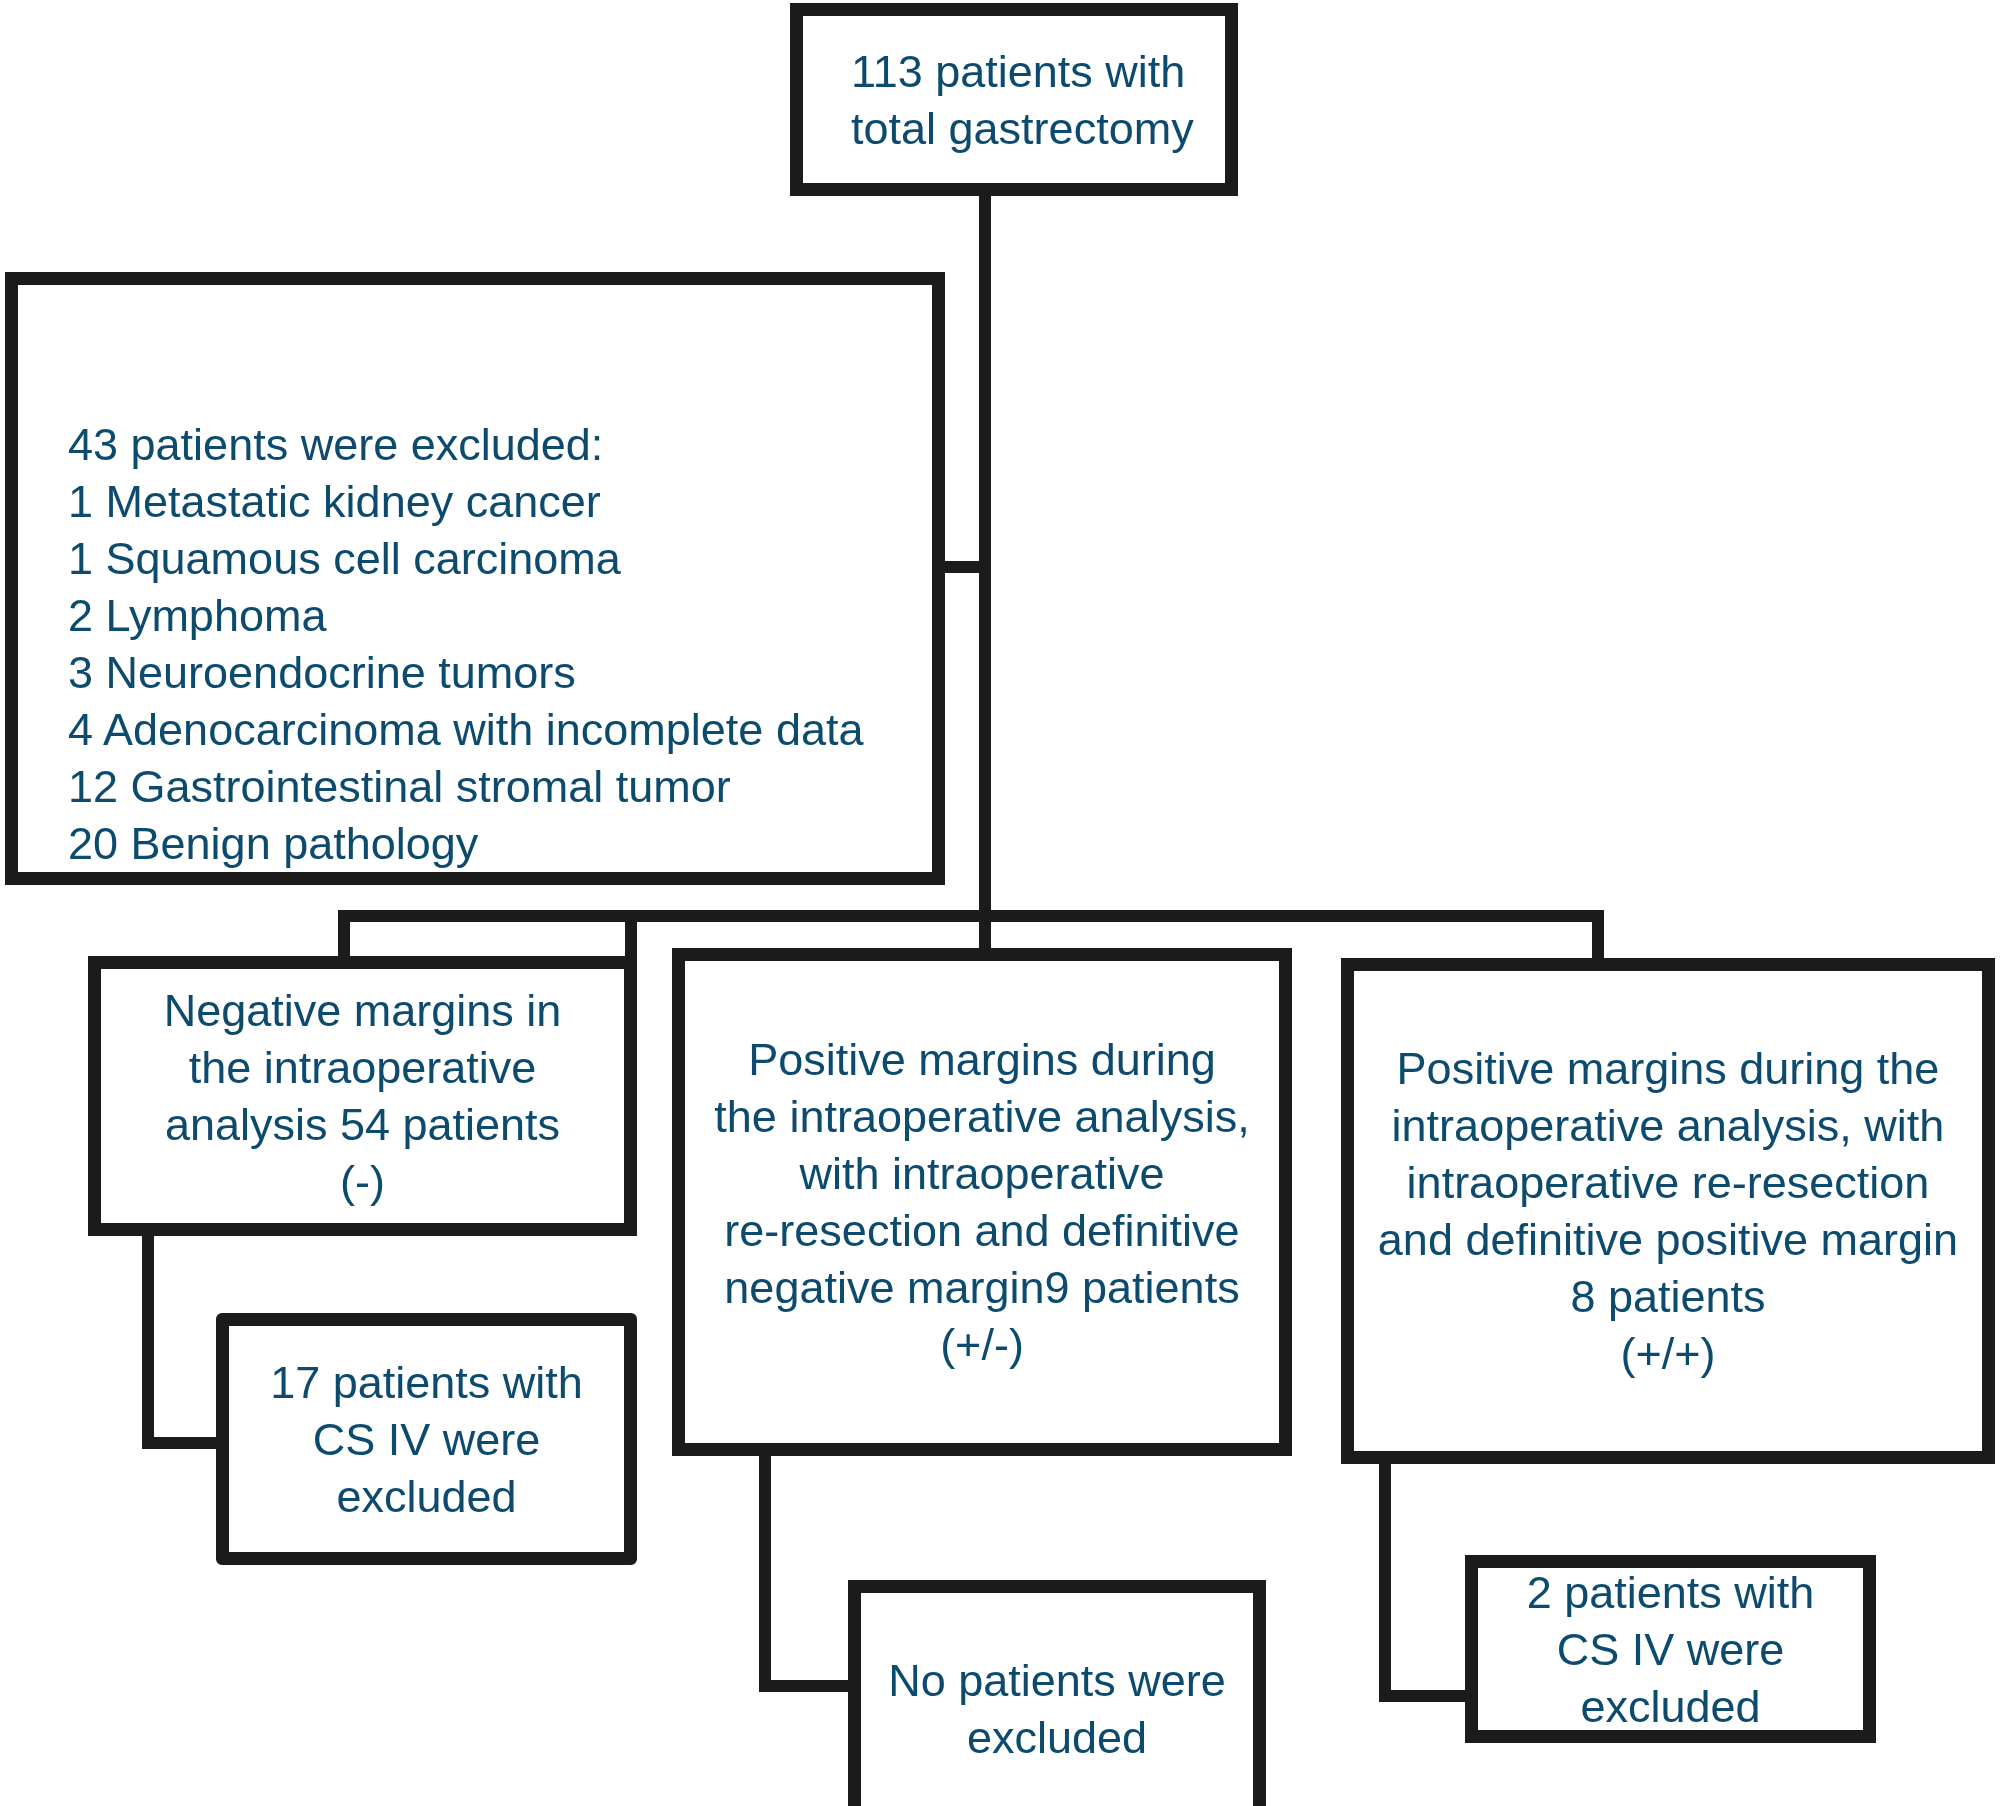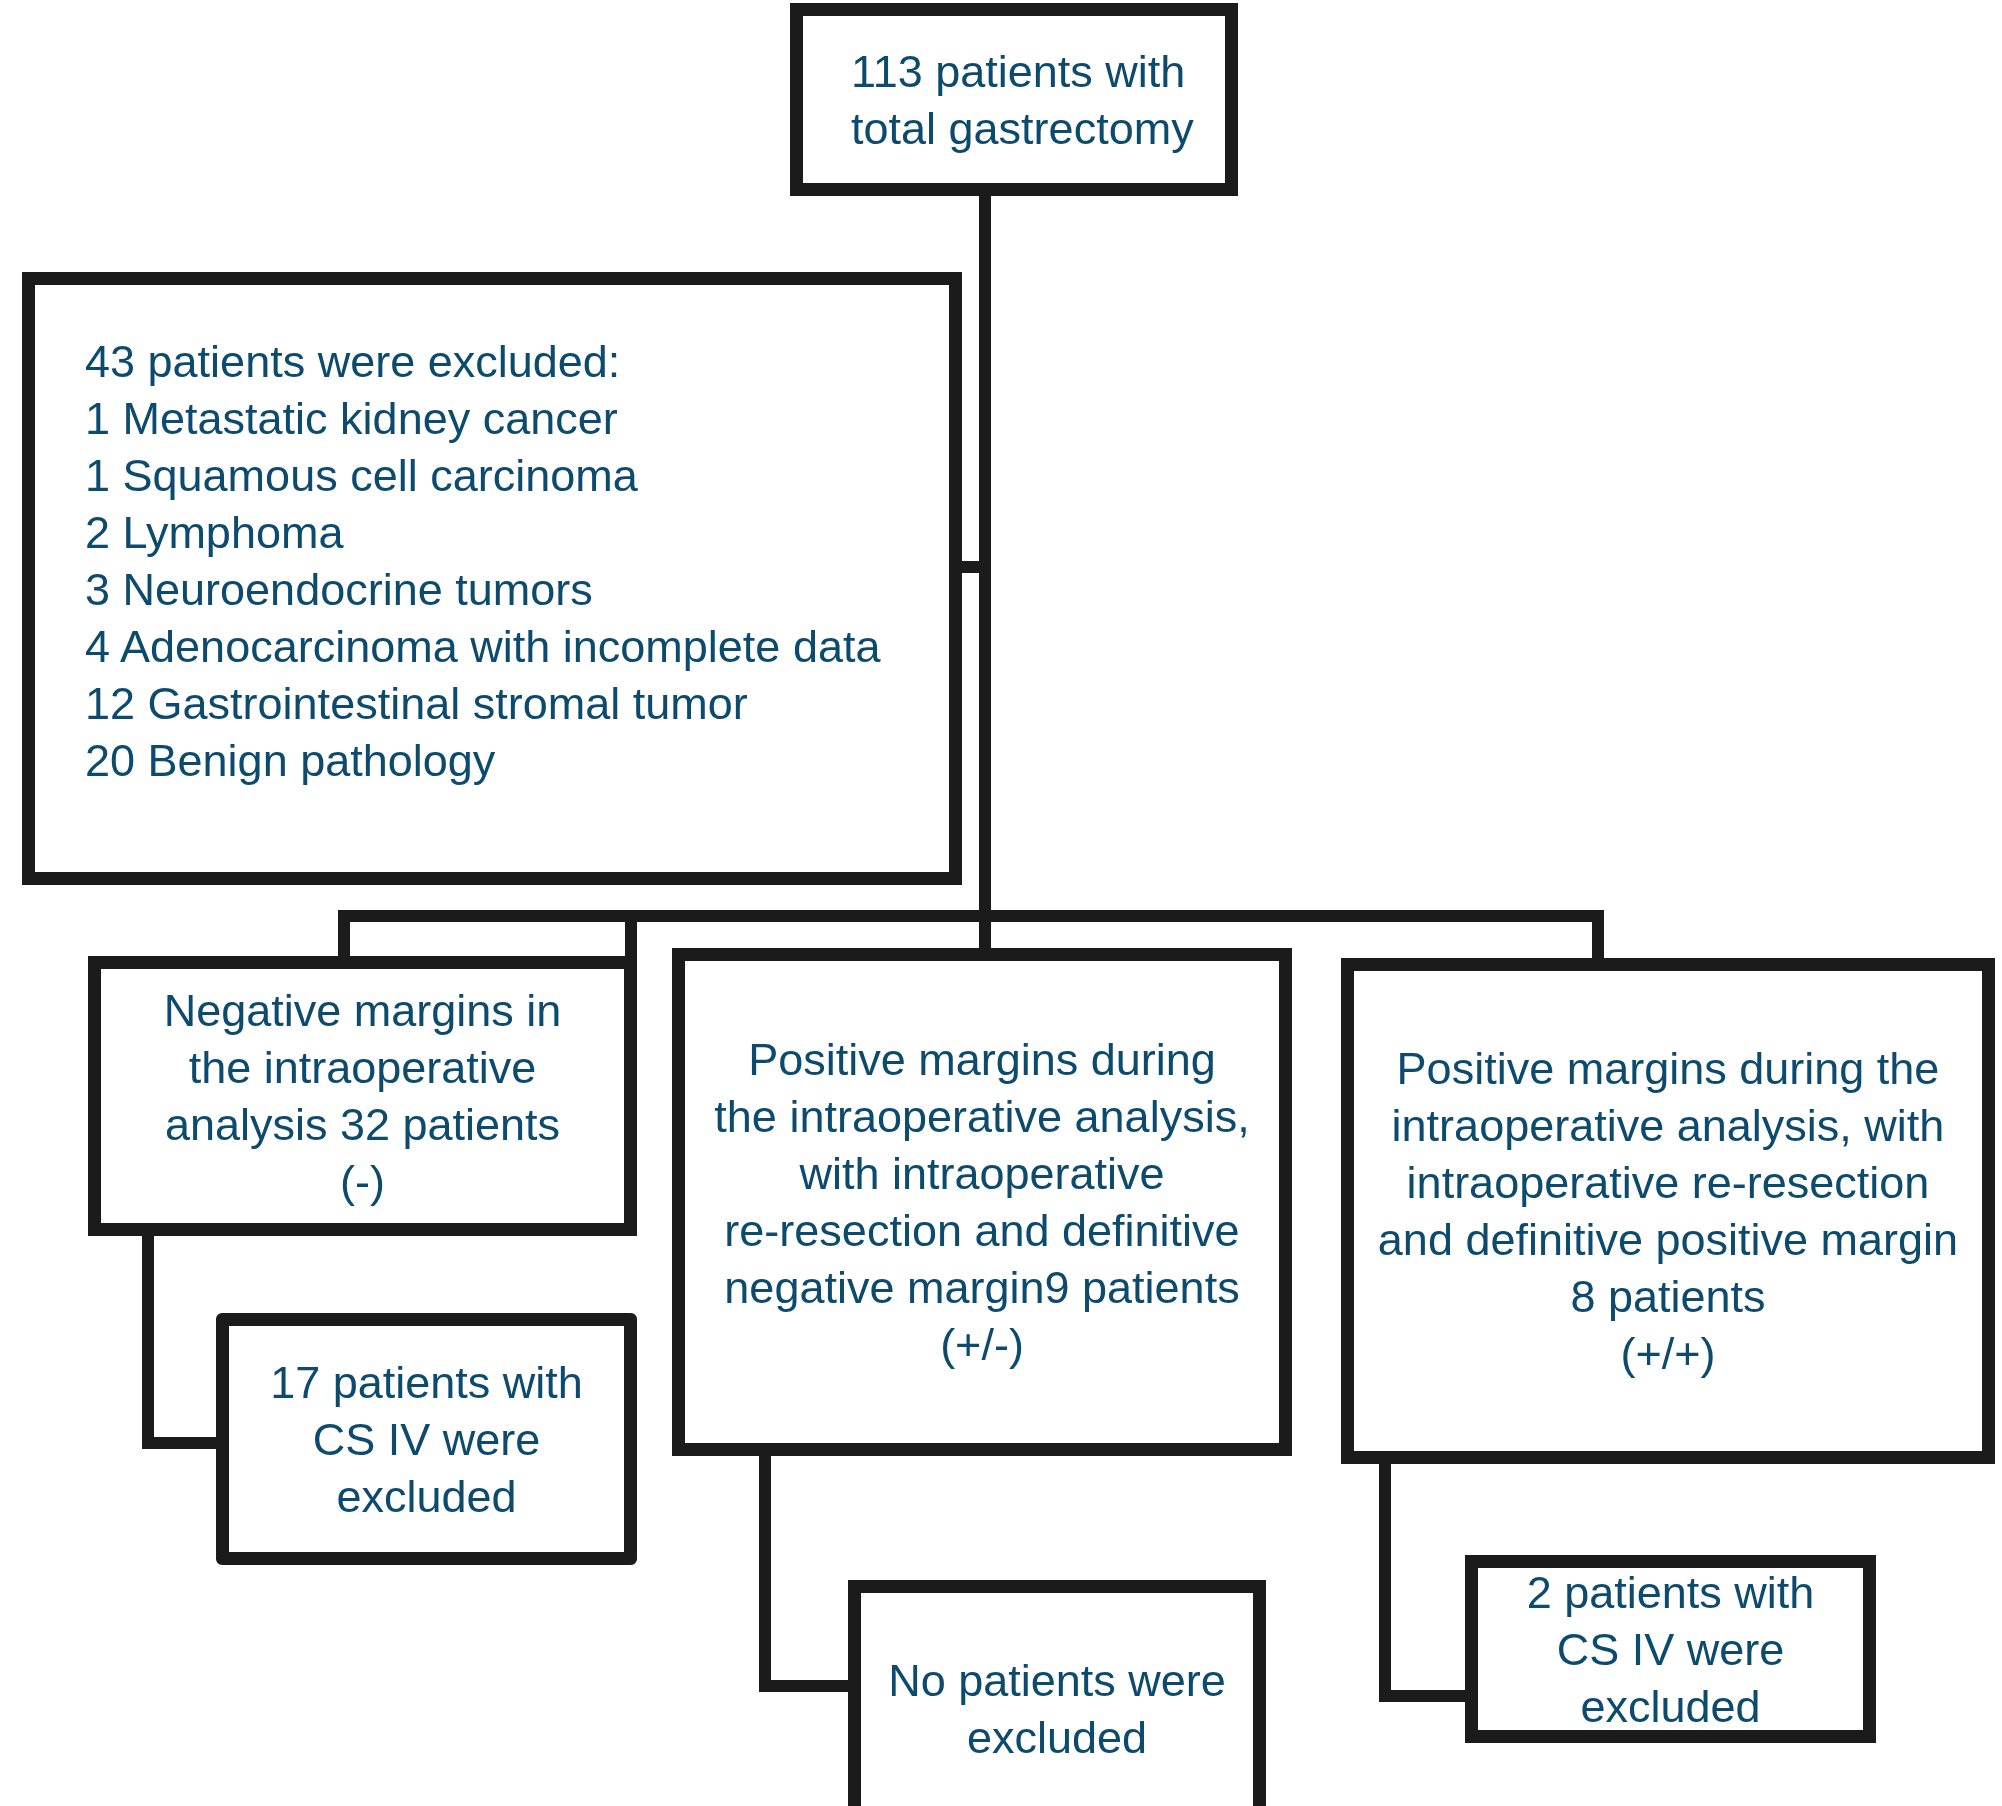--- a/index.html
+++ b/index.html
@@ -32,22 +32,21 @@
     white-space: pre-line;
   }
   .node.align-left {
     justify-content: flex-start;
     text-align: left;
   }
   .node.align-center {
     text-align: center;
   }
   .node.v-top {
-    align-items: flex-start;
-    margin-left: 17px;
+    align-items: flex-end;
   }
   .line {
     position: absolute;
     background: #1b1b1b;
   }
 
   
   #box-total    { left: 790px;  top: 3px;    width: 448px; height: 193px; padding-left: 48px; }
   #box-excluded { left: 5px;    top: 272px;  width: 940px; height: 613px; padding: 48px 20px 0 50px; }
   #box-neg      { left: 88px;   top: 956px;  width: 549px; height: 280px; }
@@ -101,21 +100,21 @@
 2 Lymphoma
 3 Neuroendocrine tumors
 4 Adenocarcinoma with incomplete data
 12 Gastrointestinal stromal tumor
 20 Benign pathology</span>
   </div>
 
   <div class="node align-center" id="box-neg">
     <span class="txt">Negative margins in
 the intraoperative
-analysis 32 patients
+analysis 54 patients
 (-)</span>
   </div>
 
   <div class="node align-center" id="box-posneg">
     <span class="txt">Positive margins during
 the intraoperative analysis,
 with intraoperative
 re-resection and definitive
 negative margin9 patients
 (+/-)</span>

